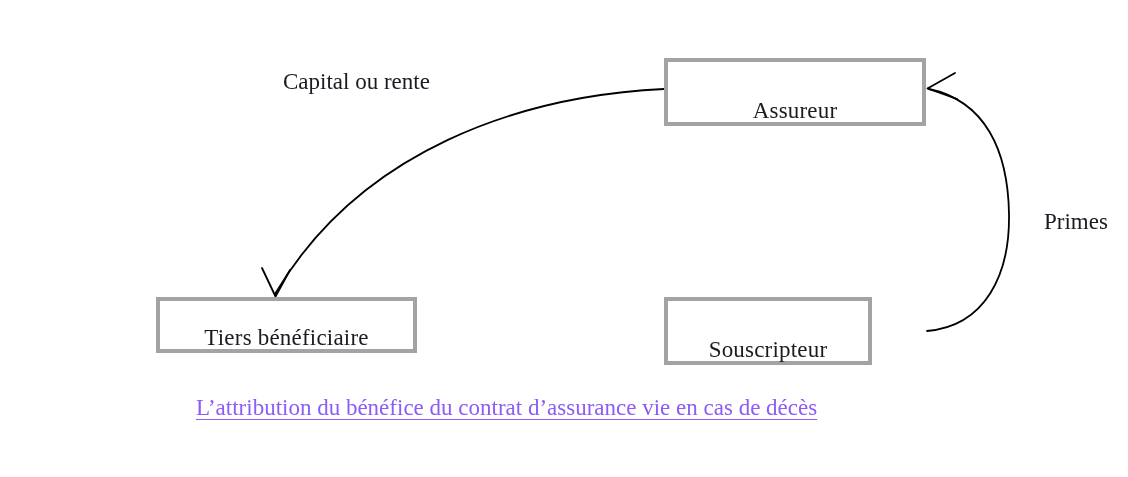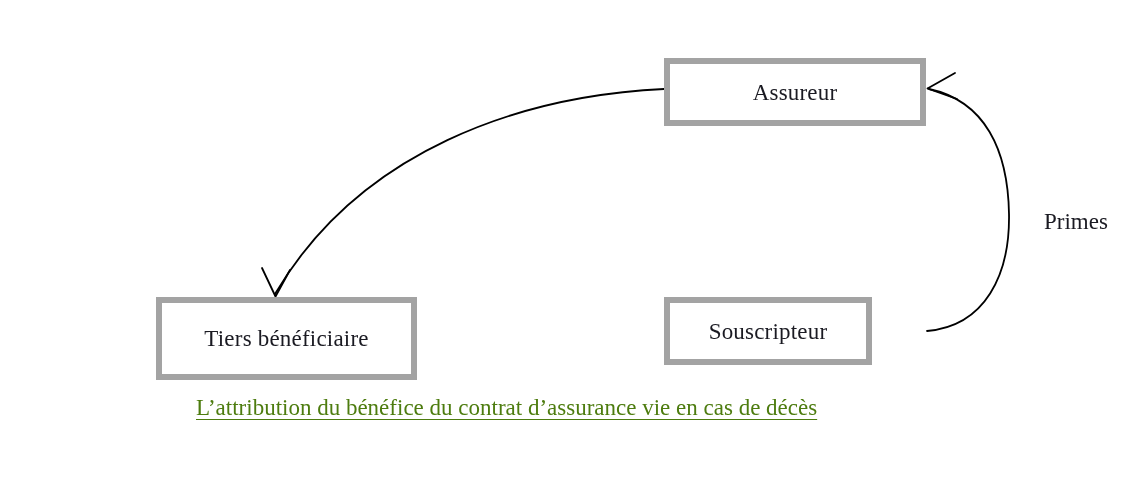--- a/index.html
+++ b/index.html
@@ -20,55 +20,55 @@
     position: absolute;
     left: 0;
     top: 0;
     width: 1128px;
     height: 477px;
     pointer-events: none;
   }
   .node {
     position: absolute;
     box-sizing: border-box;
-    border: 6px solid #a3a3a3;
+    border: 4px solid #a3a3a3;
     background: #ffffff;
     display: flex;
-    align-items: center;
+    align-items: flex-end;
     justify-content: center;
   }
   .node-label {
     font-size: 23px;
     line-height: 1;
     letter-spacing: 0.2px;
     color: #1a1a22;
     white-space: nowrap;
   }
   .edge-label {
     position: absolute;
     font-size: 23px;
     line-height: 1;
     white-space: nowrap;
     color: #1a1a22;
   }
   #node-assureur   { left: 664px; top: 58px;  width: 262px; height: 68px; }
   #node-souscripteur { left: 664px; top: 297px; width: 208px; height: 68px; }
-  #node-tiers      { left: 156px; top: 297px; width: 261px; height: 83px; }
+  #node-tiers      { left: 156px; top: 297px; width: 261px; height: 56px; }
 
   #label-capital { left: 283px; top: 70px; }
   #label-primes  { left: 1044px; top: 210px; }
 
   #caption {
     position: absolute;
     left: 196px;
     top: 396px;
     font-size: 23px;
     line-height: 1;
     white-space: nowrap;
-    color: #4d7c0f;
+    color: #8b5cf6;
     text-decoration: underline;
     text-underline-offset: 4px;
     text-decoration-thickness: 1px;
   }
 </style>
 </head>
 <body>
 
 <div id="canvas">
 
@@ -90,18 +90,19 @@
   </div>
 
   <div class="node" id="node-tiers">
     <span class="node-label">Tiers bénéficiaire</span>
   </div>
 
   <div class="node" id="node-souscripteur">
     <span class="node-label">Souscripteur</span>
   </div>
 
+  <div class="edge-label" id="label-capital">Capital ou rente</div>
 
   <div class="edge-label" id="label-primes">Primes</div>
 
   <div id="caption">L’attribution du bénéfice du contrat d’assurance vie en cas de décès</div>
 
 </div>
 
 </body></html>

